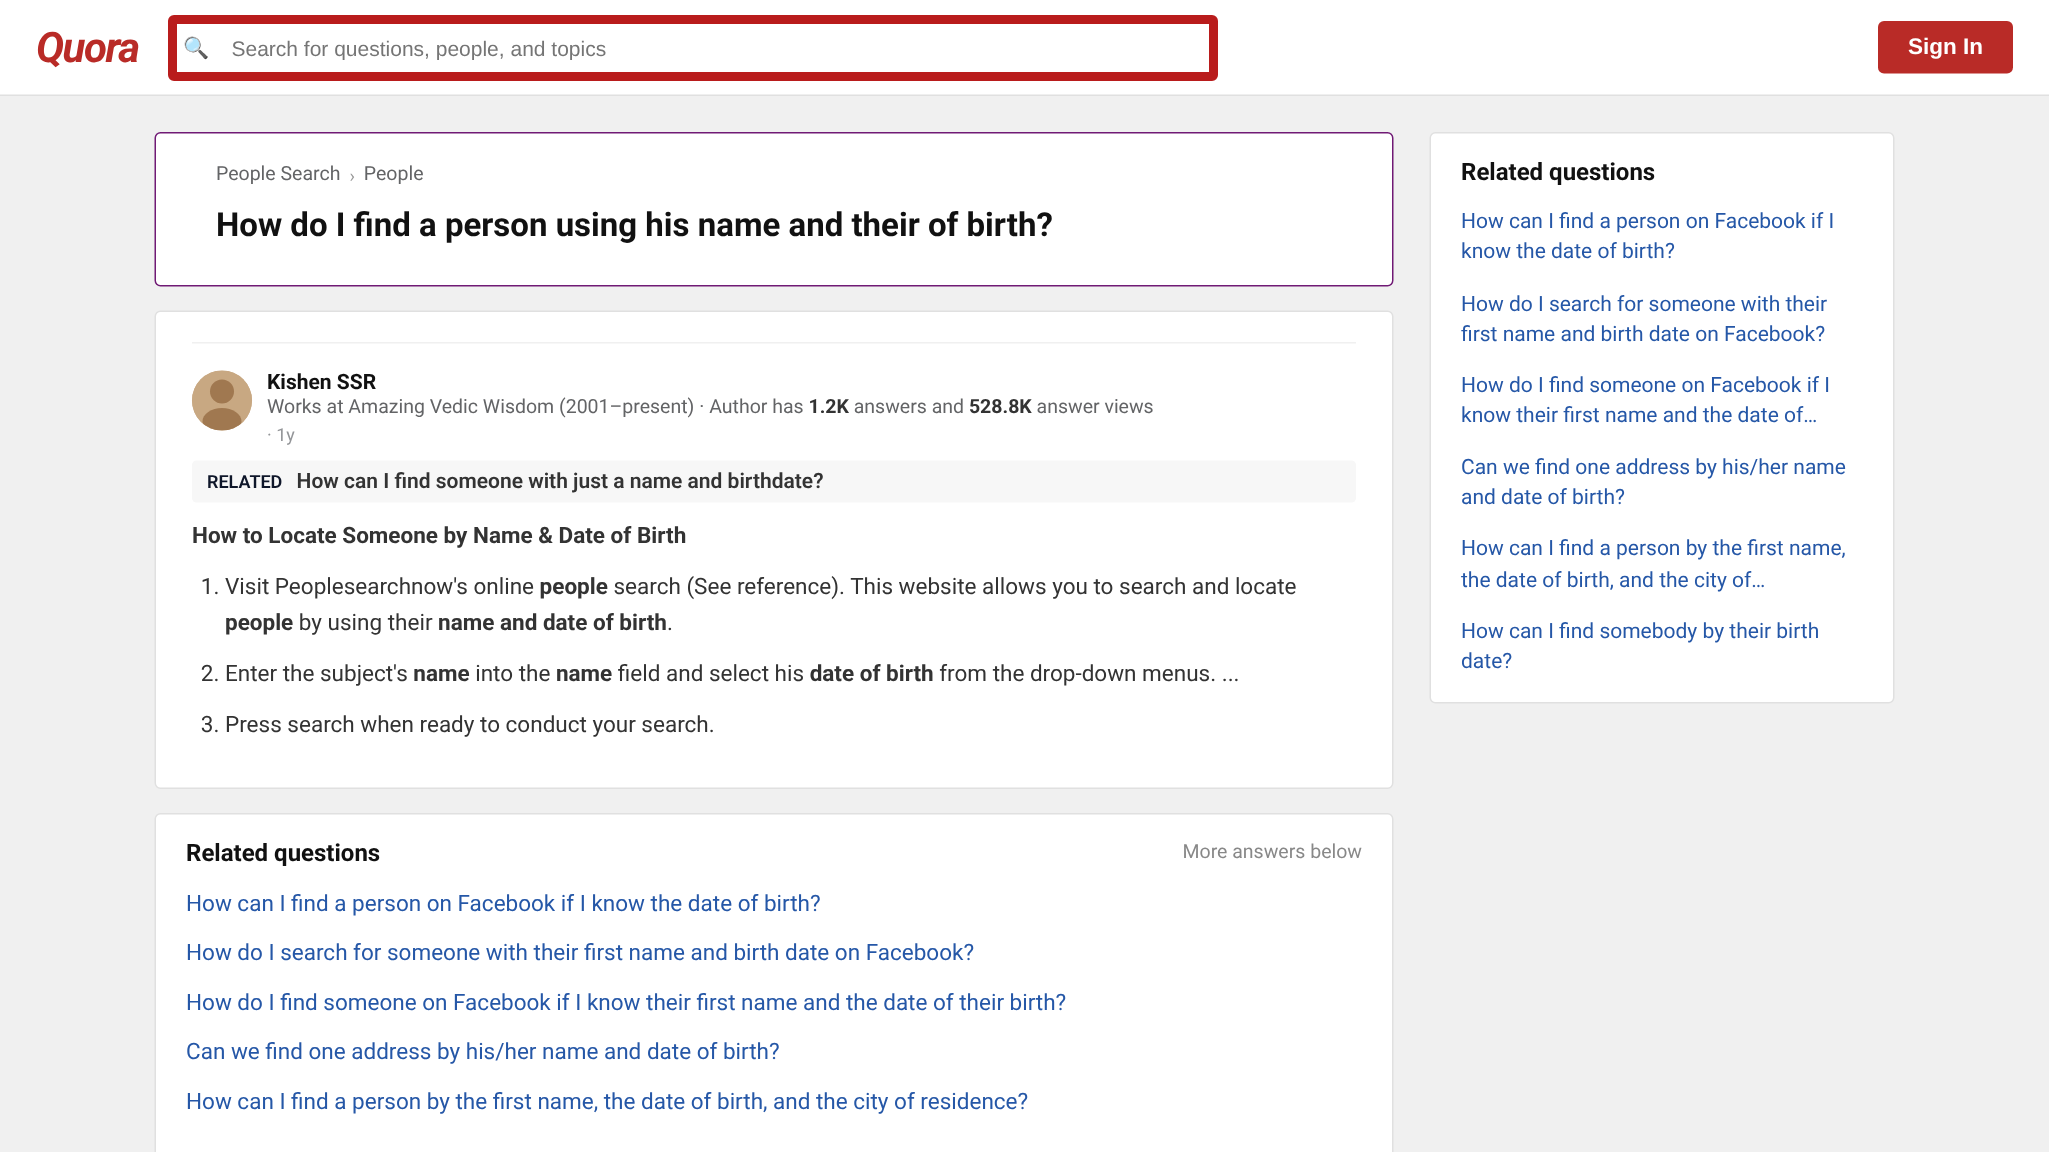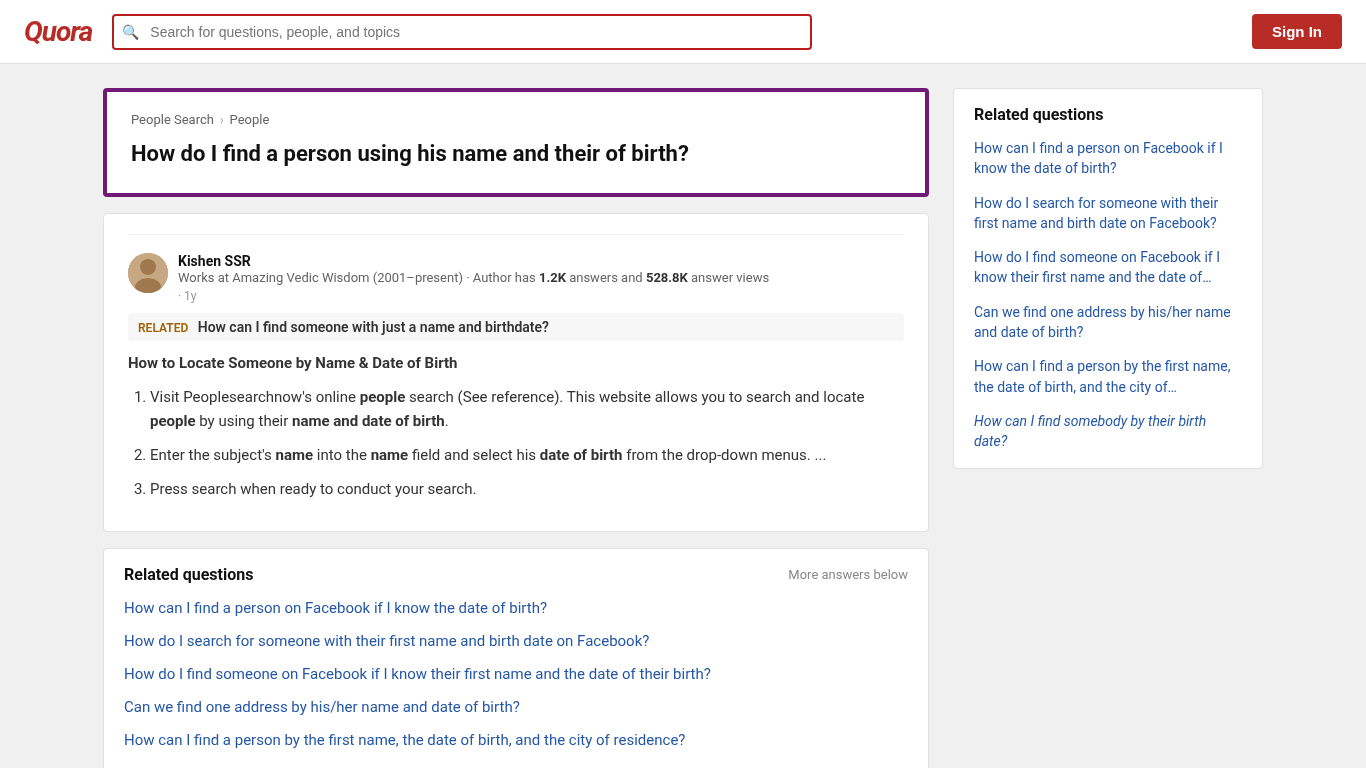--- a/index.html
+++ b/index.html
@@ -27,21 +27,21 @@
       cursor: pointer;
     }
     .search-bar {
       flex: 1;
       max-width: 700px;
       position: relative;
     }
     .search-bar input {
       width: 100%;
       padding: 8px 14px 8px 36px;
-      border: 2px solid #b91c1c;
+      border: 6px solid #b91c1c;
       border-radius: 4px;
       font-size: 14px;
       color: #555;
       outline: none;
     }
     .search-icon-wrap {
       position: absolute;
       left: 10px;
       top: 50%;
       transform: translateY(-50%);
@@ -69,23 +69,23 @@
       gap: 24px;
       align-items: flex-start;
     }
 
     
     .main-col { flex: 1; min-width: 0; }
 
     
     .question-card {
       background: #fff;
-      border: 4px solid #701a75;
-      border-radius: 4px;
-      padding: 20px 24px 24px;
+      border: 1px solid #701a75;
+      border-radius: 4px;
+      padding: 20px 40px 24px;
       margin-bottom: 16px;
     }
     .breadcrumb {
       display: flex;
       align-items: center;
       gap: 6px;
       margin-bottom: 12px;
       font-size: 13px;
     }
     .breadcrumb-item {
@@ -173,21 +173,21 @@
     
     .related-inline {
       background: #f7f7f7;
       border-radius: 3px;
       padding: 6px 10px;
       margin-bottom: 10px;
       font-size: 14px;
     }
     .related-label {
       font-size: 12px;
-      color: #a16207;
+      color: #0f172a;
       font-weight: 600;
       text-transform: uppercase;
       margin-right: 6px;
     }
     .related-link {
       color: #333;
       font-weight: 600;
       text-decoration: none;
     }
 
@@ -241,21 +241,21 @@
       padding: 16px 20px;
     }
     .sidebar-title {
       font-size: 16px;
       font-weight: 700;
       color: #111;
       margin-bottom: 14px;
     }
     .sidebar-list { list-style: none; }
     .sidebar-list li { margin-bottom: 14px; }
-    .sidebar-list li:last-child { margin-bottom: 0; font-style: italic; }
+    .sidebar-list li:last-child { margin-bottom: 0; }
     .sidebar-list a {
       color: #2557a7;
       text-decoration: none;
       font-size: 14px;
       line-height: 1.45;
       display: block;
     }
   </style>
 </head>
 <body>

